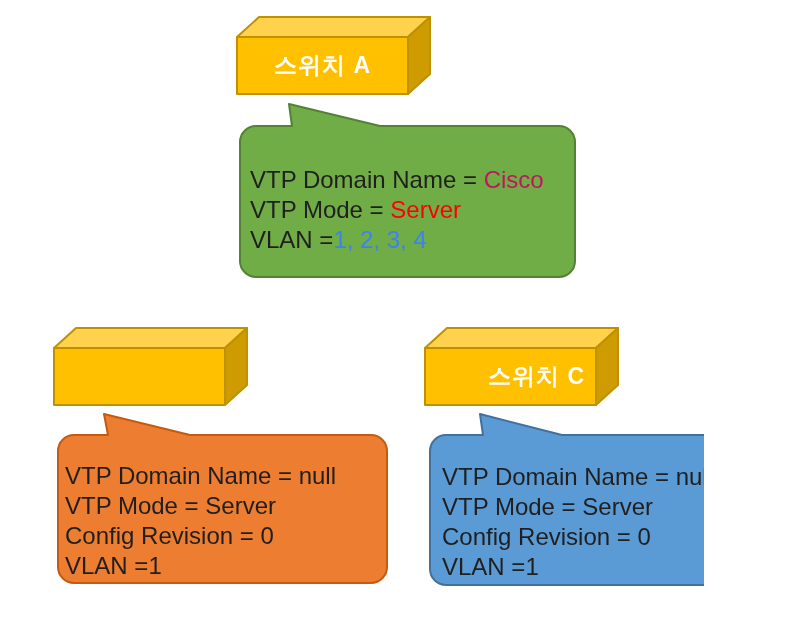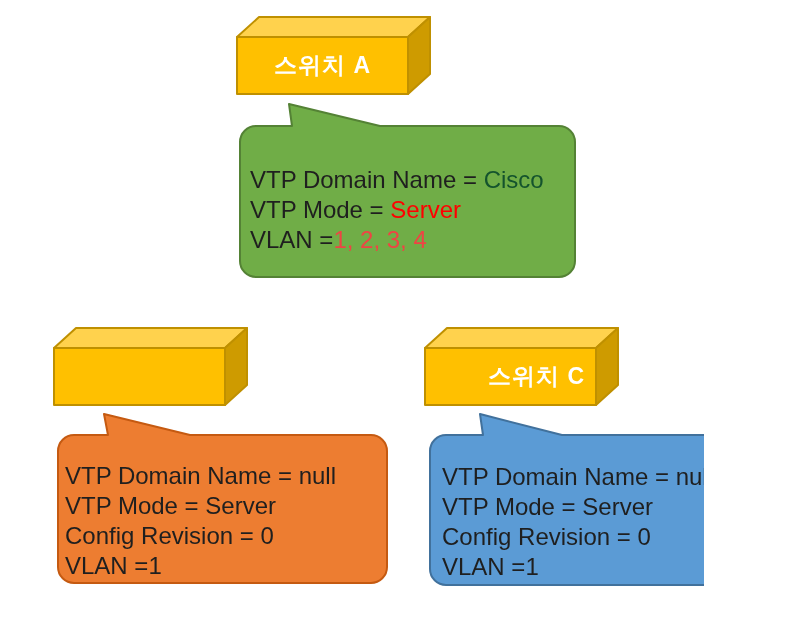--- a/index.html
+++ b/index.html
@@ -60,27 +60,27 @@
     </svg>
     <div class="box-label" style="color: rgb(255, 255, 255); padding-left: 26px;">스위치 C</div>
   </div>
 
   <div class="callout" style="left:238px; top:102px; width:339px; height:177px;">
     <svg width="339" height="177" viewBox="0 0 339 177">
       <path d="M 18 24 L 54 24 L 51 2 L 142 24 L 321 24 A 16 16 0 0 1 337 40 L 337 159 A 16 16 0 0 1 321 175 L 18 175 A 16 16 0 0 1 2 159 L 2 40 A 16 16 0 0 1 18 24 Z" stroke-width="2" stroke-linejoin="round" fill="#70AD47" stroke="#548235"></path>
     </svg>
     <div class="callout-text" style="left: 12px; top: 24px; width: 315px; height: 151px; padding-top: 8px; color: rgb(31, 31, 31);">
       <div class="line">
-        <span>VTP Domain Name = </span><span style="color: #14532d;">Cisco</span>
+        <span>VTP Domain Name = </span><span style="color: #be185d;">Cisco</span>
       </div>
       <div class="line">
         <span>VTP Mode = </span><span style="color: rgb(255, 0, 0);">Server</span>
       </div>
       <div class="line">
-        <span>VLAN =</span><span style="color: #ef4444; text-align: center;">1, 2, 3, 4</span>
+        <span>VLAN =</span><span style="color: #3b82f6; text-align: center;">1, 2, 3, 4</span>
       </div>
     </div>
   </div>
 
   <div class="callout" style="left:56px; top:412px; width:333px; height:173px;">
     <svg width="333" height="173" viewBox="0 0 333 173">
       <path d="M 18 23 L 52 23 L 48 2 L 134 23 L 315 23 A 16 16 0 0 1 331 39 L 331 155 A 16 16 0 0 1 315 171 L 18 171 A 16 16 0 0 1 2 155 L 2 39 A 16 16 0 0 1 18 23 Z" stroke-width="2" stroke-linejoin="round" fill="#ED7D31" stroke="#C55A11"></path>
     </svg>
     <div class="callout-text" style="left: 9px; top: 23px; width: 315px; height: 148px; padding-top: 12px; color: rgb(31, 31, 31);">
       <div class="line">

